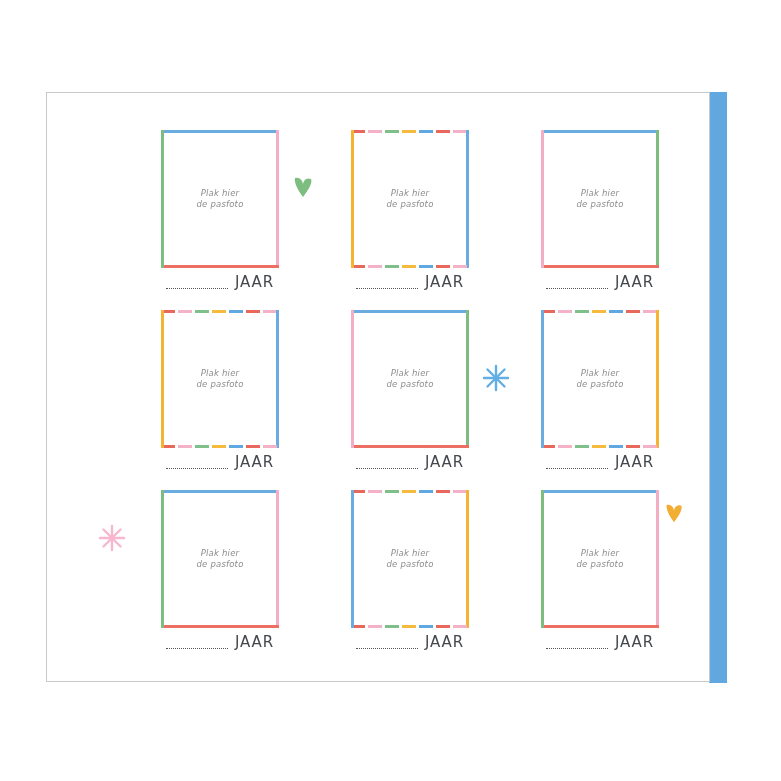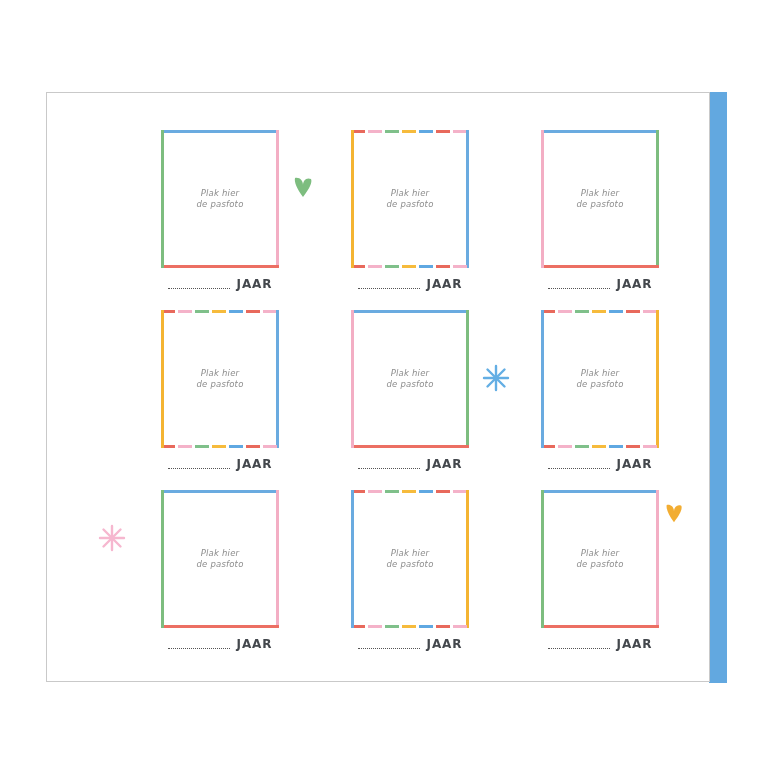--- a/index.html
+++ b/index.html
@@ -74,22 +74,22 @@
   .dots{
     display:inline-block;
     width:62px;
     height:9px;
     border-bottom:1.5px dotted #555;
     position:relative;
     top:-2px;
   }
   .jaar{
     font-family:"DejaVu Sans", sans-serif;
-    font-weight:bold;
-    font-size:12px;
+    font-weight:normal;
+    font-size:15px;
     letter-spacing:.9px;
     color:#44484d;
   }
 
   
   .deco{position:absolute;line-height:1;}
   .deco svg{display:block;}
 </style>
 </head>
 <body>

